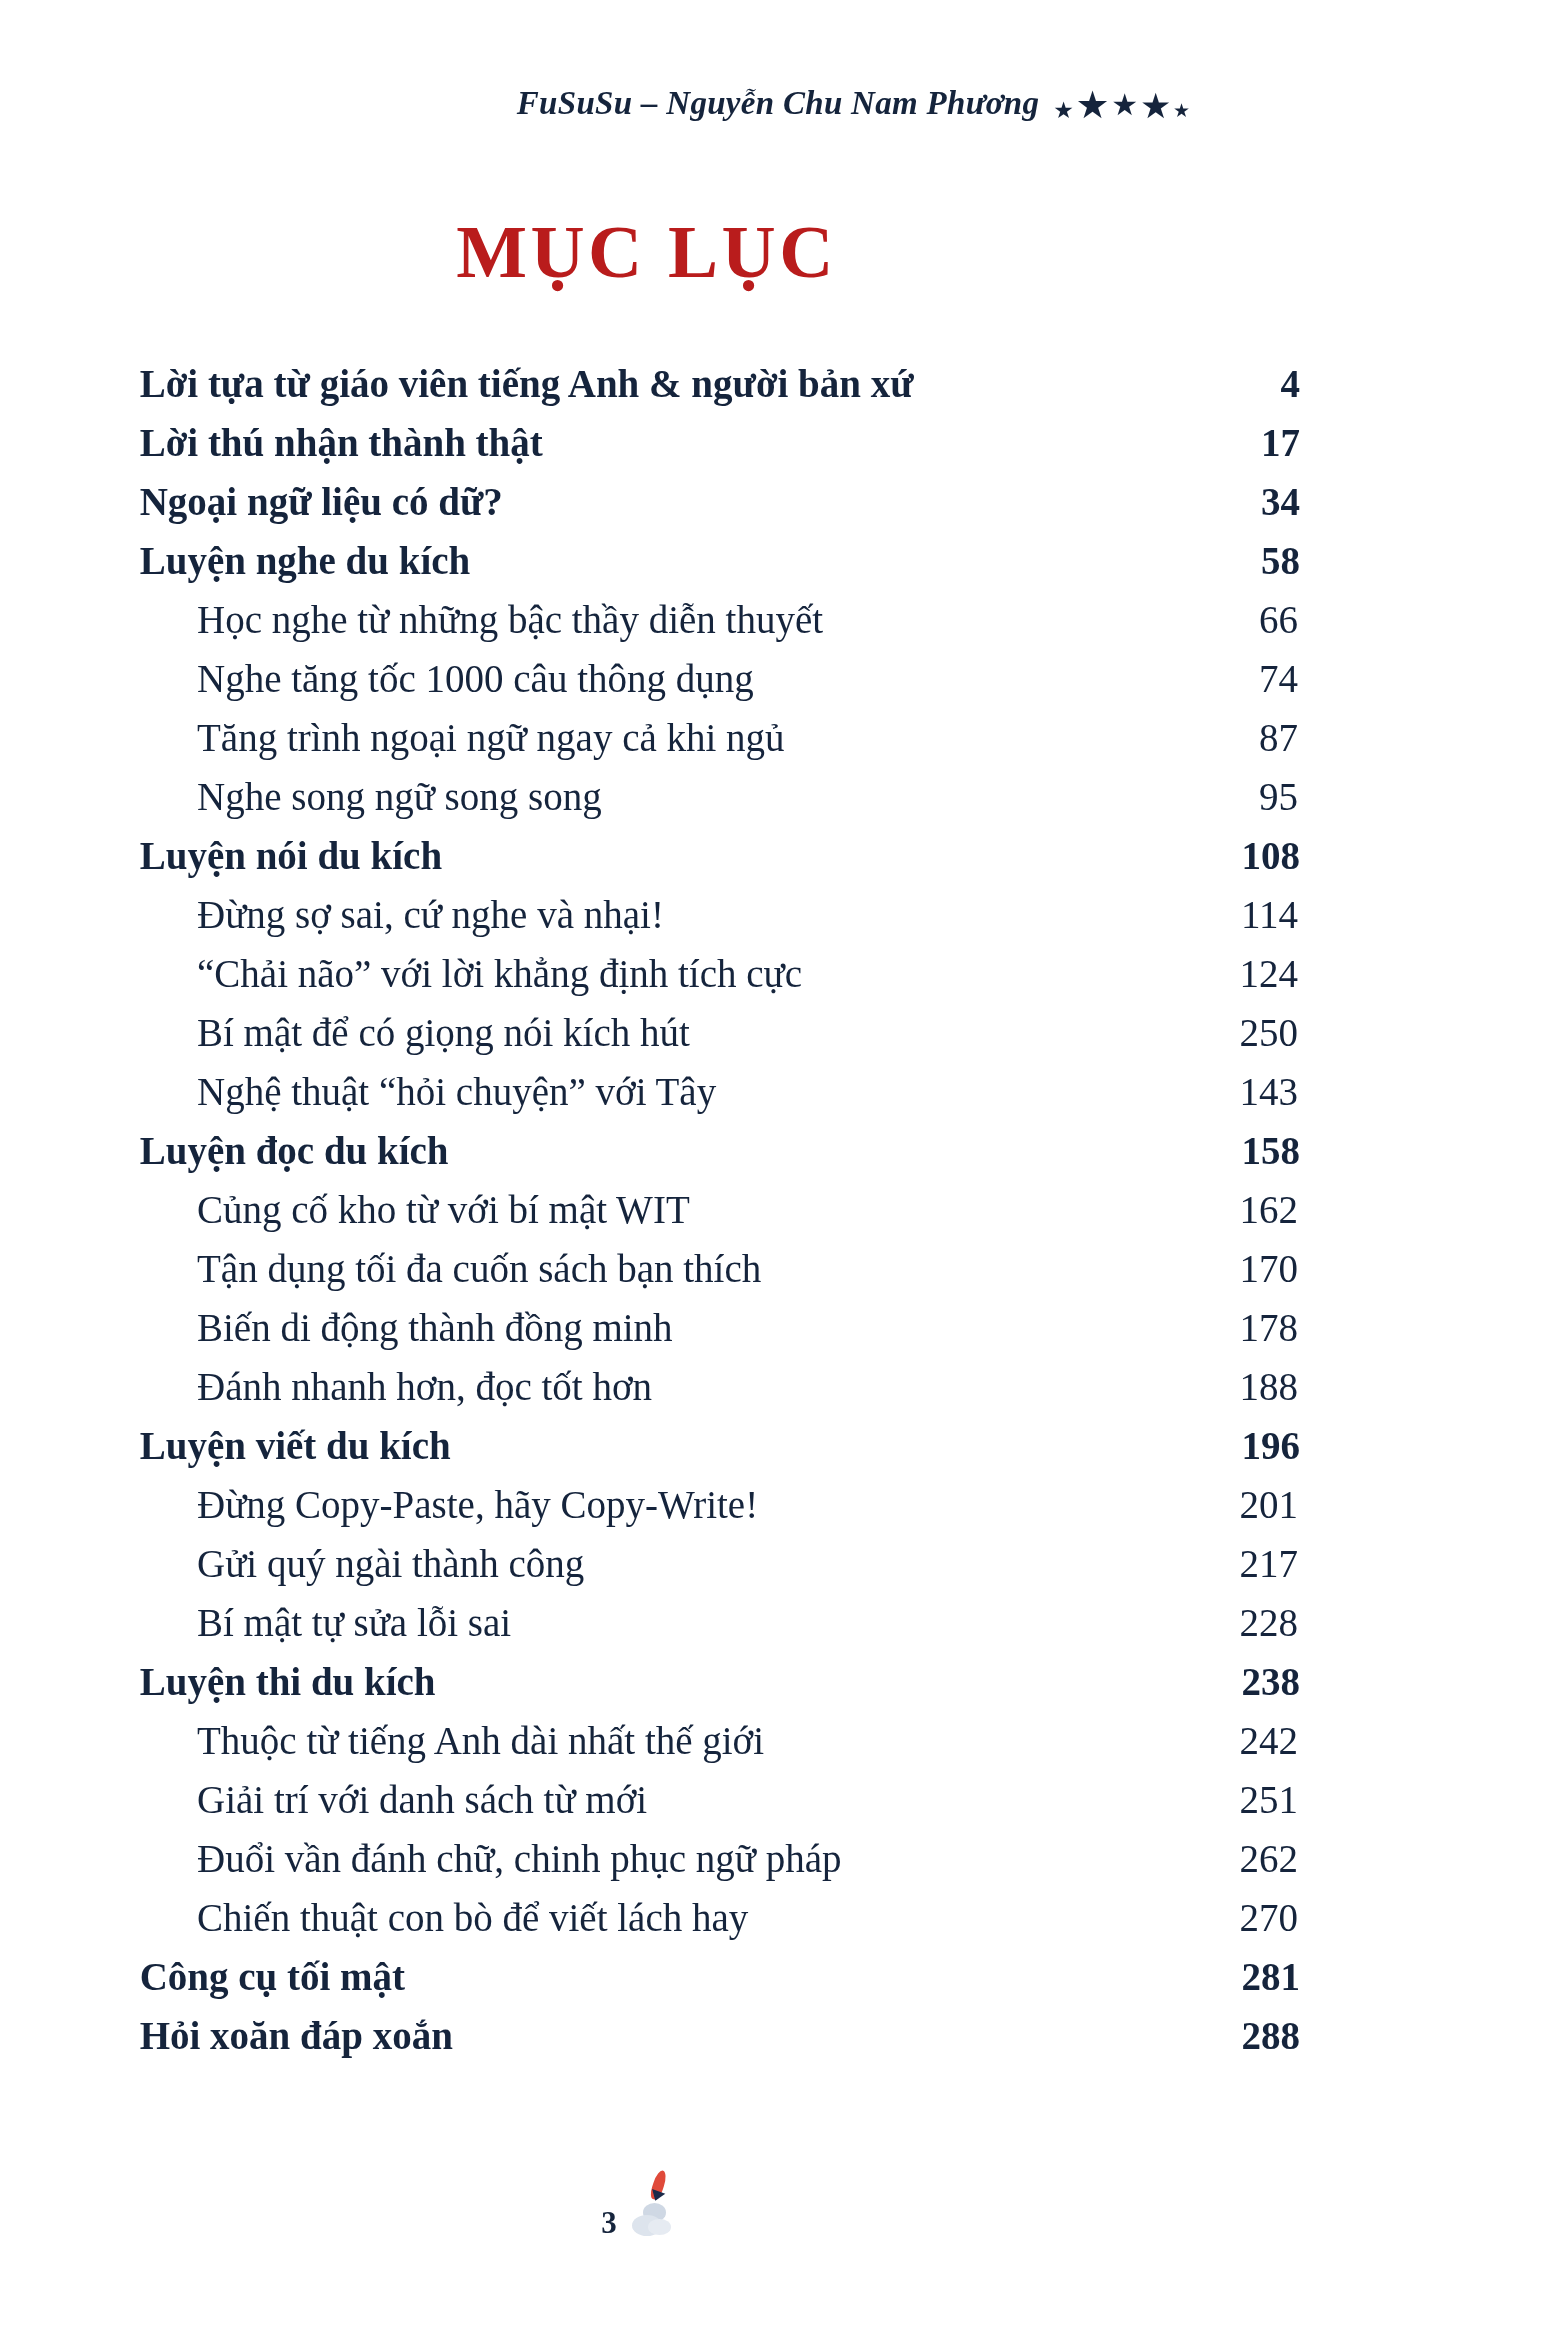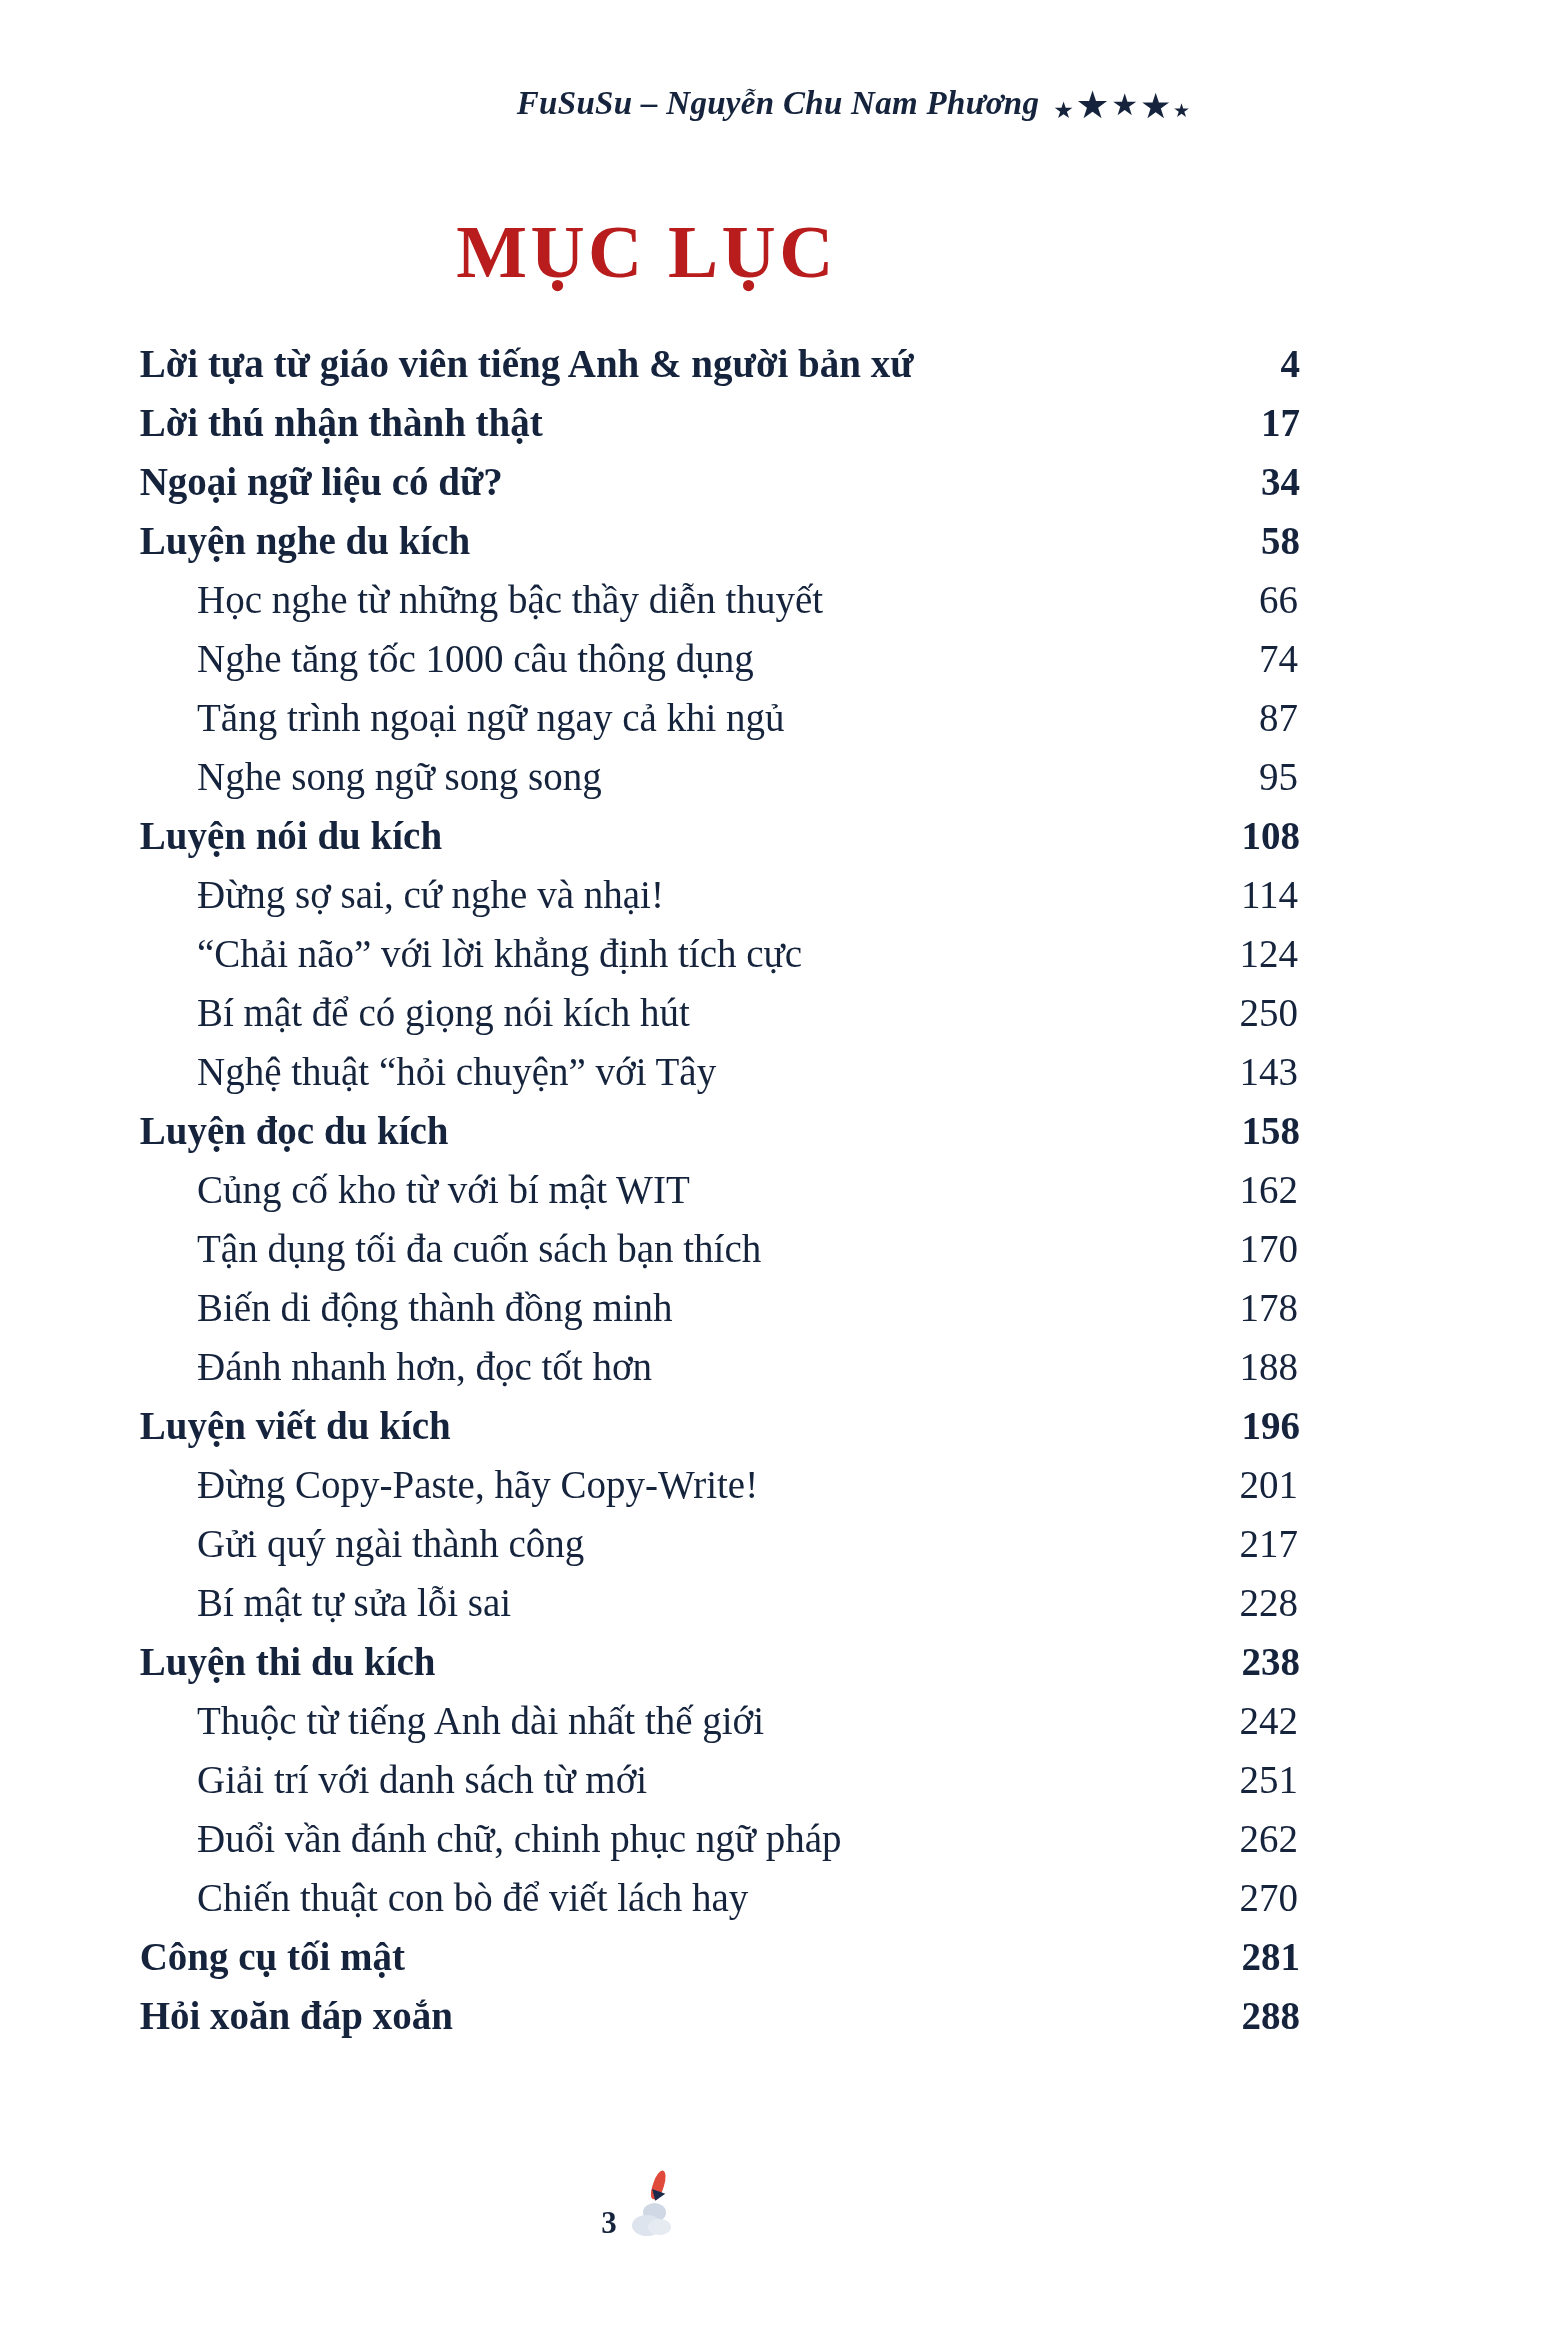--- a/index.html
+++ b/index.html
@@ -77,21 +77,21 @@
 
   
   .toc {
     position: absolute;
     top: 344px;
     left: 131px;
     width: 1221px;
   }
   .toc-row {
     display: flex;
-    align-items: flex-start;
+    align-items: flex-end;
     justify-content: space-between;
     width: 100%;
     line-height: 1.0;
     padding: 0;
   }
   .toc-row .label {
     white-space: nowrap;
   }
   .toc-row .page-num {
     white-space: nowrap;

